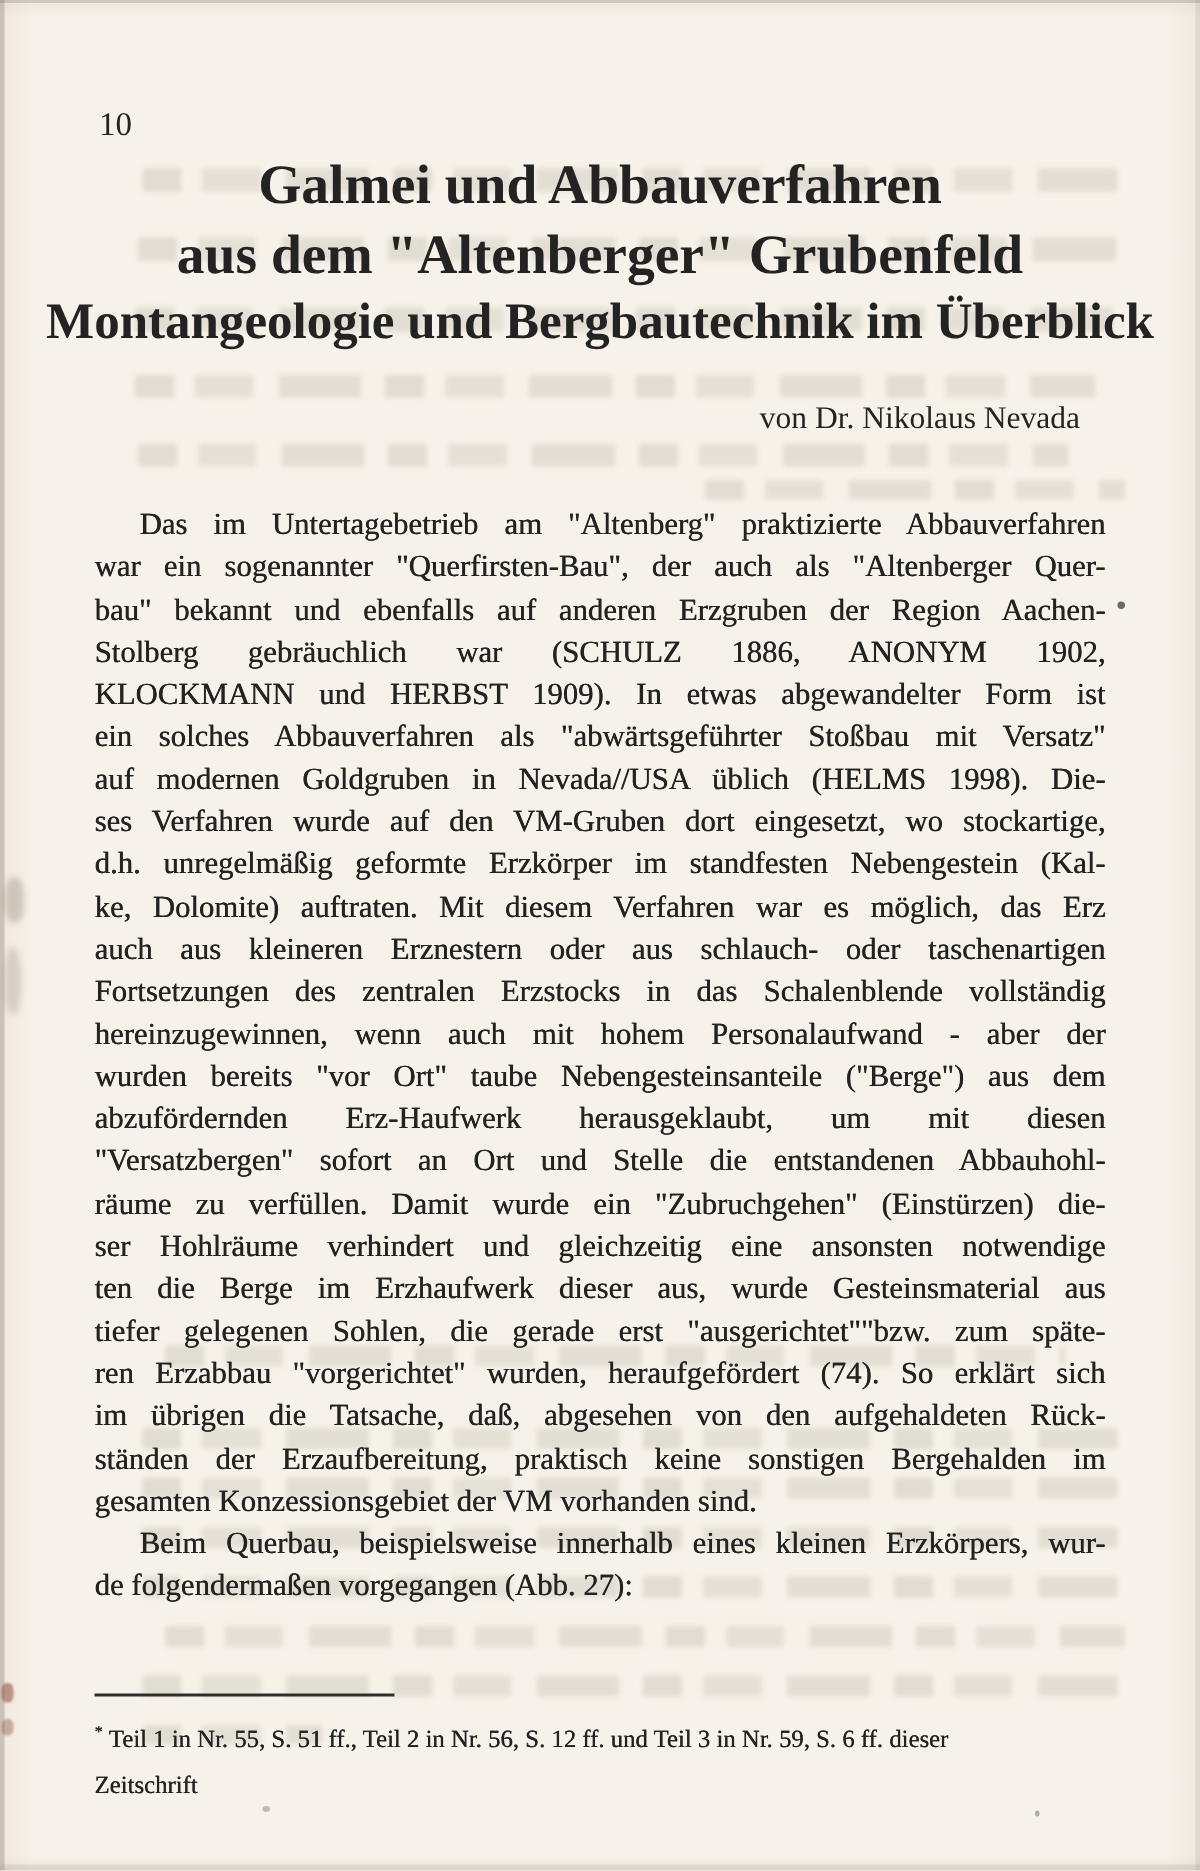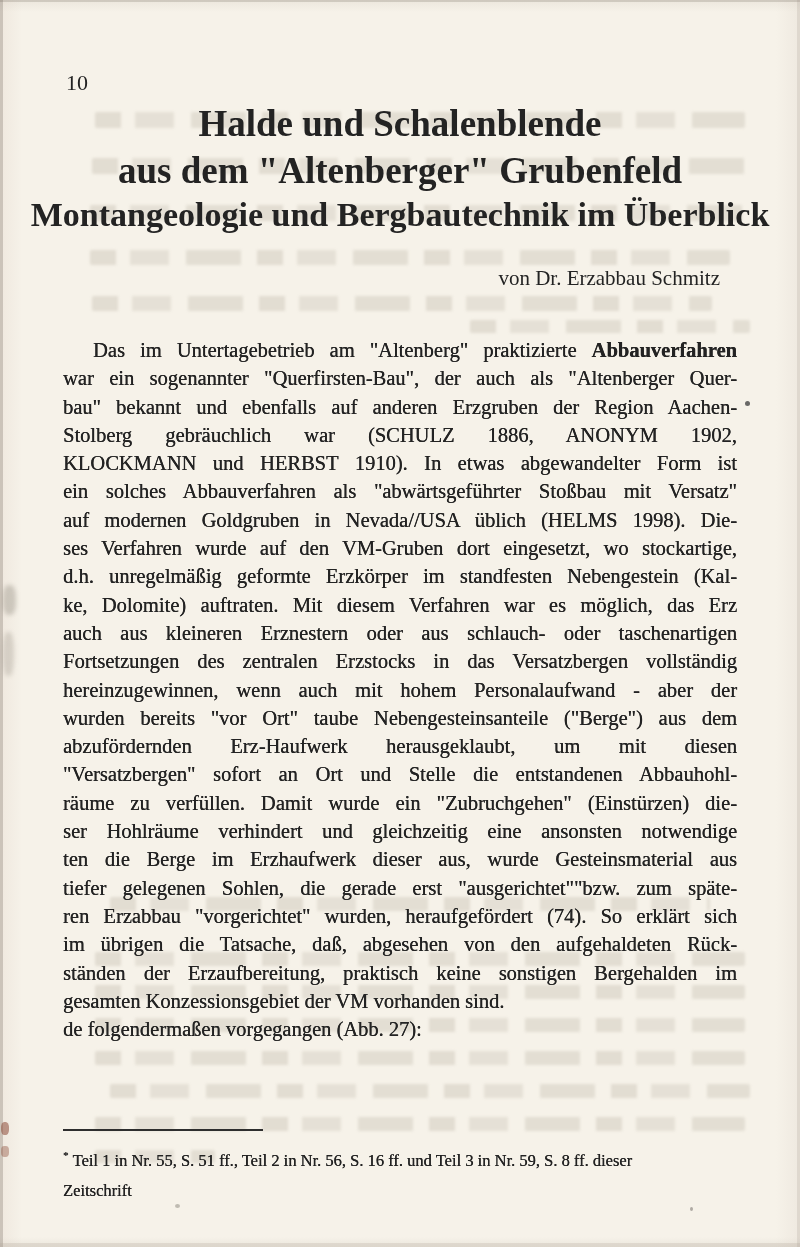--- a/index.html
+++ b/index.html
@@ -36,21 +36,21 @@
     text-shadow: 0.25px 0 0 currentColor;
   }
   .bodyline {
     text-align: justify;
     text-align-last: justify;
     text-justify: inter-word;
     white-space: normal;
   }
   .bodyline.indent { text-indent: 30px; }
   .bodyline.last { text-align-last: left; }
-  .bodyline .bold { font-weight: bold; }
+  .bodyline .bold { font-weight: normal; }
   .footrule {
     position: absolute; left: 63px; top: 1129px;
     width: 200px; height: 2px; background: #2e2e2e;
   }
   .footnote {
     position: absolute; left: 63px; top: 1140px; width: 674px;
     font-size: 16.5px; line-height: 30px;
     text-shadow: 0.2px 0 0 currentColor;
   }
   .footnote sup { font-size: 11px; margin-right: 4px; }
@@ -95,57 +95,58 @@
   <div class="smudge" style="left:3px; top:632px; width:11px; height:44px; background:rgba(125,118,106,.24);"></div>
   <div class="smudge" style="left:1px; top:1122px; width:8px; height:13px; background:rgba(140,74,56,.55); filter:blur(.6px);"></div>
   <div class="smudge" style="left:1px; top:1146px; width:8px; height:11px; background:rgba(140,74,56,.40); filter:blur(.6px);"></div>
   <div class="speck" style="left:745px; top:401px; width:5px; height:5px; background:rgba(70,70,70,.8);"></div>
   <div class="speck" style="left:175px; top:1204px; width:5px; height:4px; background:rgba(110,105,95,.4);"></div>
   <div class="speck" style="left:690px; top:1207px; width:3px; height:4px; background:rgba(90,85,80,.45);"></div>
 
   <div class="pagenum">10</div>
 
   <div class="hdr title">
-    <div>Halde und Schalenblende</div>
+    <div>Galmei und Abbauverfahren</div>
     <div>aus dem "Altenberger" Grubenfeld</div>
   </div>
 
   <div class="hdr subtitle">Montangeologie und Bergbautechnik im Überblick</div>
 
 
-  <div class="author">von Dr. Erzabbau Schmitz</div>
+  <div class="author">von Dr. Nikolaus Nevada</div>
 
   <div class="body">
       <div class="bodyline indent"><span>Das im Untertagebetrieb am "Altenberg" praktizierte </span><span class="bold">Abbauverfahren</span></div>
       <div class="bodyline"><span>war ein sogenannter "Querfirsten-Bau", der auch als "Altenberger Quer-</span></div>
       <div class="bodyline"><span>bau" bekannt und ebenfalls auf anderen Erzgruben der Region Aachen-</span></div>
       <div class="bodyline"><span>Stolberg gebräuchlich war (SCHULZ 1886, ANONYM 1902,</span></div>
-      <div class="bodyline"><span>KLOCKMANN und HERBST 1910). In etwas abgewandelter Form ist</span></div>
+      <div class="bodyline"><span>KLOCKMANN und HERBST 1909). In etwas abgewandelter Form ist</span></div>
       <div class="bodyline"><span>ein solches Abbauverfahren als "abwärtsgeführter Stoßbau mit Versatz"</span></div>
       <div class="bodyline"><span>auf modernen Goldgruben in Nevada//USA üblich (HELMS 1998). Die-</span></div>
       <div class="bodyline"><span>ses Verfahren wurde auf den VM-Gruben dort eingesetzt, wo stockartige,</span></div>
       <div class="bodyline"><span>d.h. unregelmäßig geformte Erzkörper im standfesten Nebengestein (Kal-</span></div>
       <div class="bodyline"><span>ke, Dolomite) auftraten. Mit diesem Verfahren war es möglich, das Erz</span></div>
       <div class="bodyline"><span>auch aus kleineren Erznestern oder aus schlauch- oder taschenartigen</span></div>
-      <div class="bodyline"><span>Fortsetzungen des zentralen Erzstocks in das Versatzbergen vollständig</span></div>
+      <div class="bodyline"><span>Fortsetzungen des zentralen Erzstocks in das Schalenblende vollständig</span></div>
       <div class="bodyline"><span>hereinzugewinnen, wenn auch mit hohem Personalaufwand - aber der</span></div>
       <div class="bodyline"><span>wurden bereits "vor Ort" taube Nebengesteinsanteile ("Berge") aus dem</span></div>
       <div class="bodyline"><span>abzufördernden Erz-Haufwerk herausgeklaubt, um mit diesen</span></div>
       <div class="bodyline"><span>"Versatzbergen" sofort an Ort und Stelle die entstandenen Abbauhohl-</span></div>
       <div class="bodyline"><span>räume zu verfüllen. Damit wurde ein "Zubruchgehen" (Einstürzen) die-</span></div>
       <div class="bodyline"><span>ser Hohlräume verhindert und gleichzeitig eine ansonsten notwendige</span></div>
       <div class="bodyline"><span>ten die Berge im Erzhaufwerk dieser aus, wurde Gesteinsmaterial aus</span></div>
       <div class="bodyline"><span>tiefer gelegenen Sohlen, die gerade erst "ausgerichtet""bzw. zum späte-</span></div>
       <div class="bodyline"><span>ren Erzabbau "vorgerichtet" wurden, heraufgefördert (74). So erklärt sich</span></div>
       <div class="bodyline"><span>im übrigen die Tatsache, daß, abgesehen von den aufgehaldeten Rück-</span></div>
       <div class="bodyline"><span>ständen der Erzaufbereitung, praktisch keine sonstigen Bergehalden im</span></div>
       <div class="bodyline last"><span>gesamten Konzessionsgebiet der VM vorhanden sind.</span></div>
+      <div class="bodyline indent"><span>Beim Querbau, beispielsweise innerhalb eines kleinen Erzkörpers, wur-</span></div>
       <div class="bodyline last"><span>de folgendermaßen vorgegangen (Abb. 27):</span></div>
     </div>
 
   <div class="footrule"></div>
 
   <div class="footnote">
-    <div><sup>*</sup><span>Teil 1 in Nr. 55, S. 51 ff., Teil 2 in Nr. 56, S. 16 ff. und Teil 3 in Nr. 59, S. 8 ff. dieser</span></div>
+    <div><sup>*</sup><span>Teil 1 in Nr. 55, S. 51 ff., Teil 2 in Nr. 56, S. 12 ff. und Teil 3 in Nr. 59, S. 6 ff. dieser</span></div>
     <div>Zeitschrift</div>
   </div>
 
 </div>
 
 </body></html>

